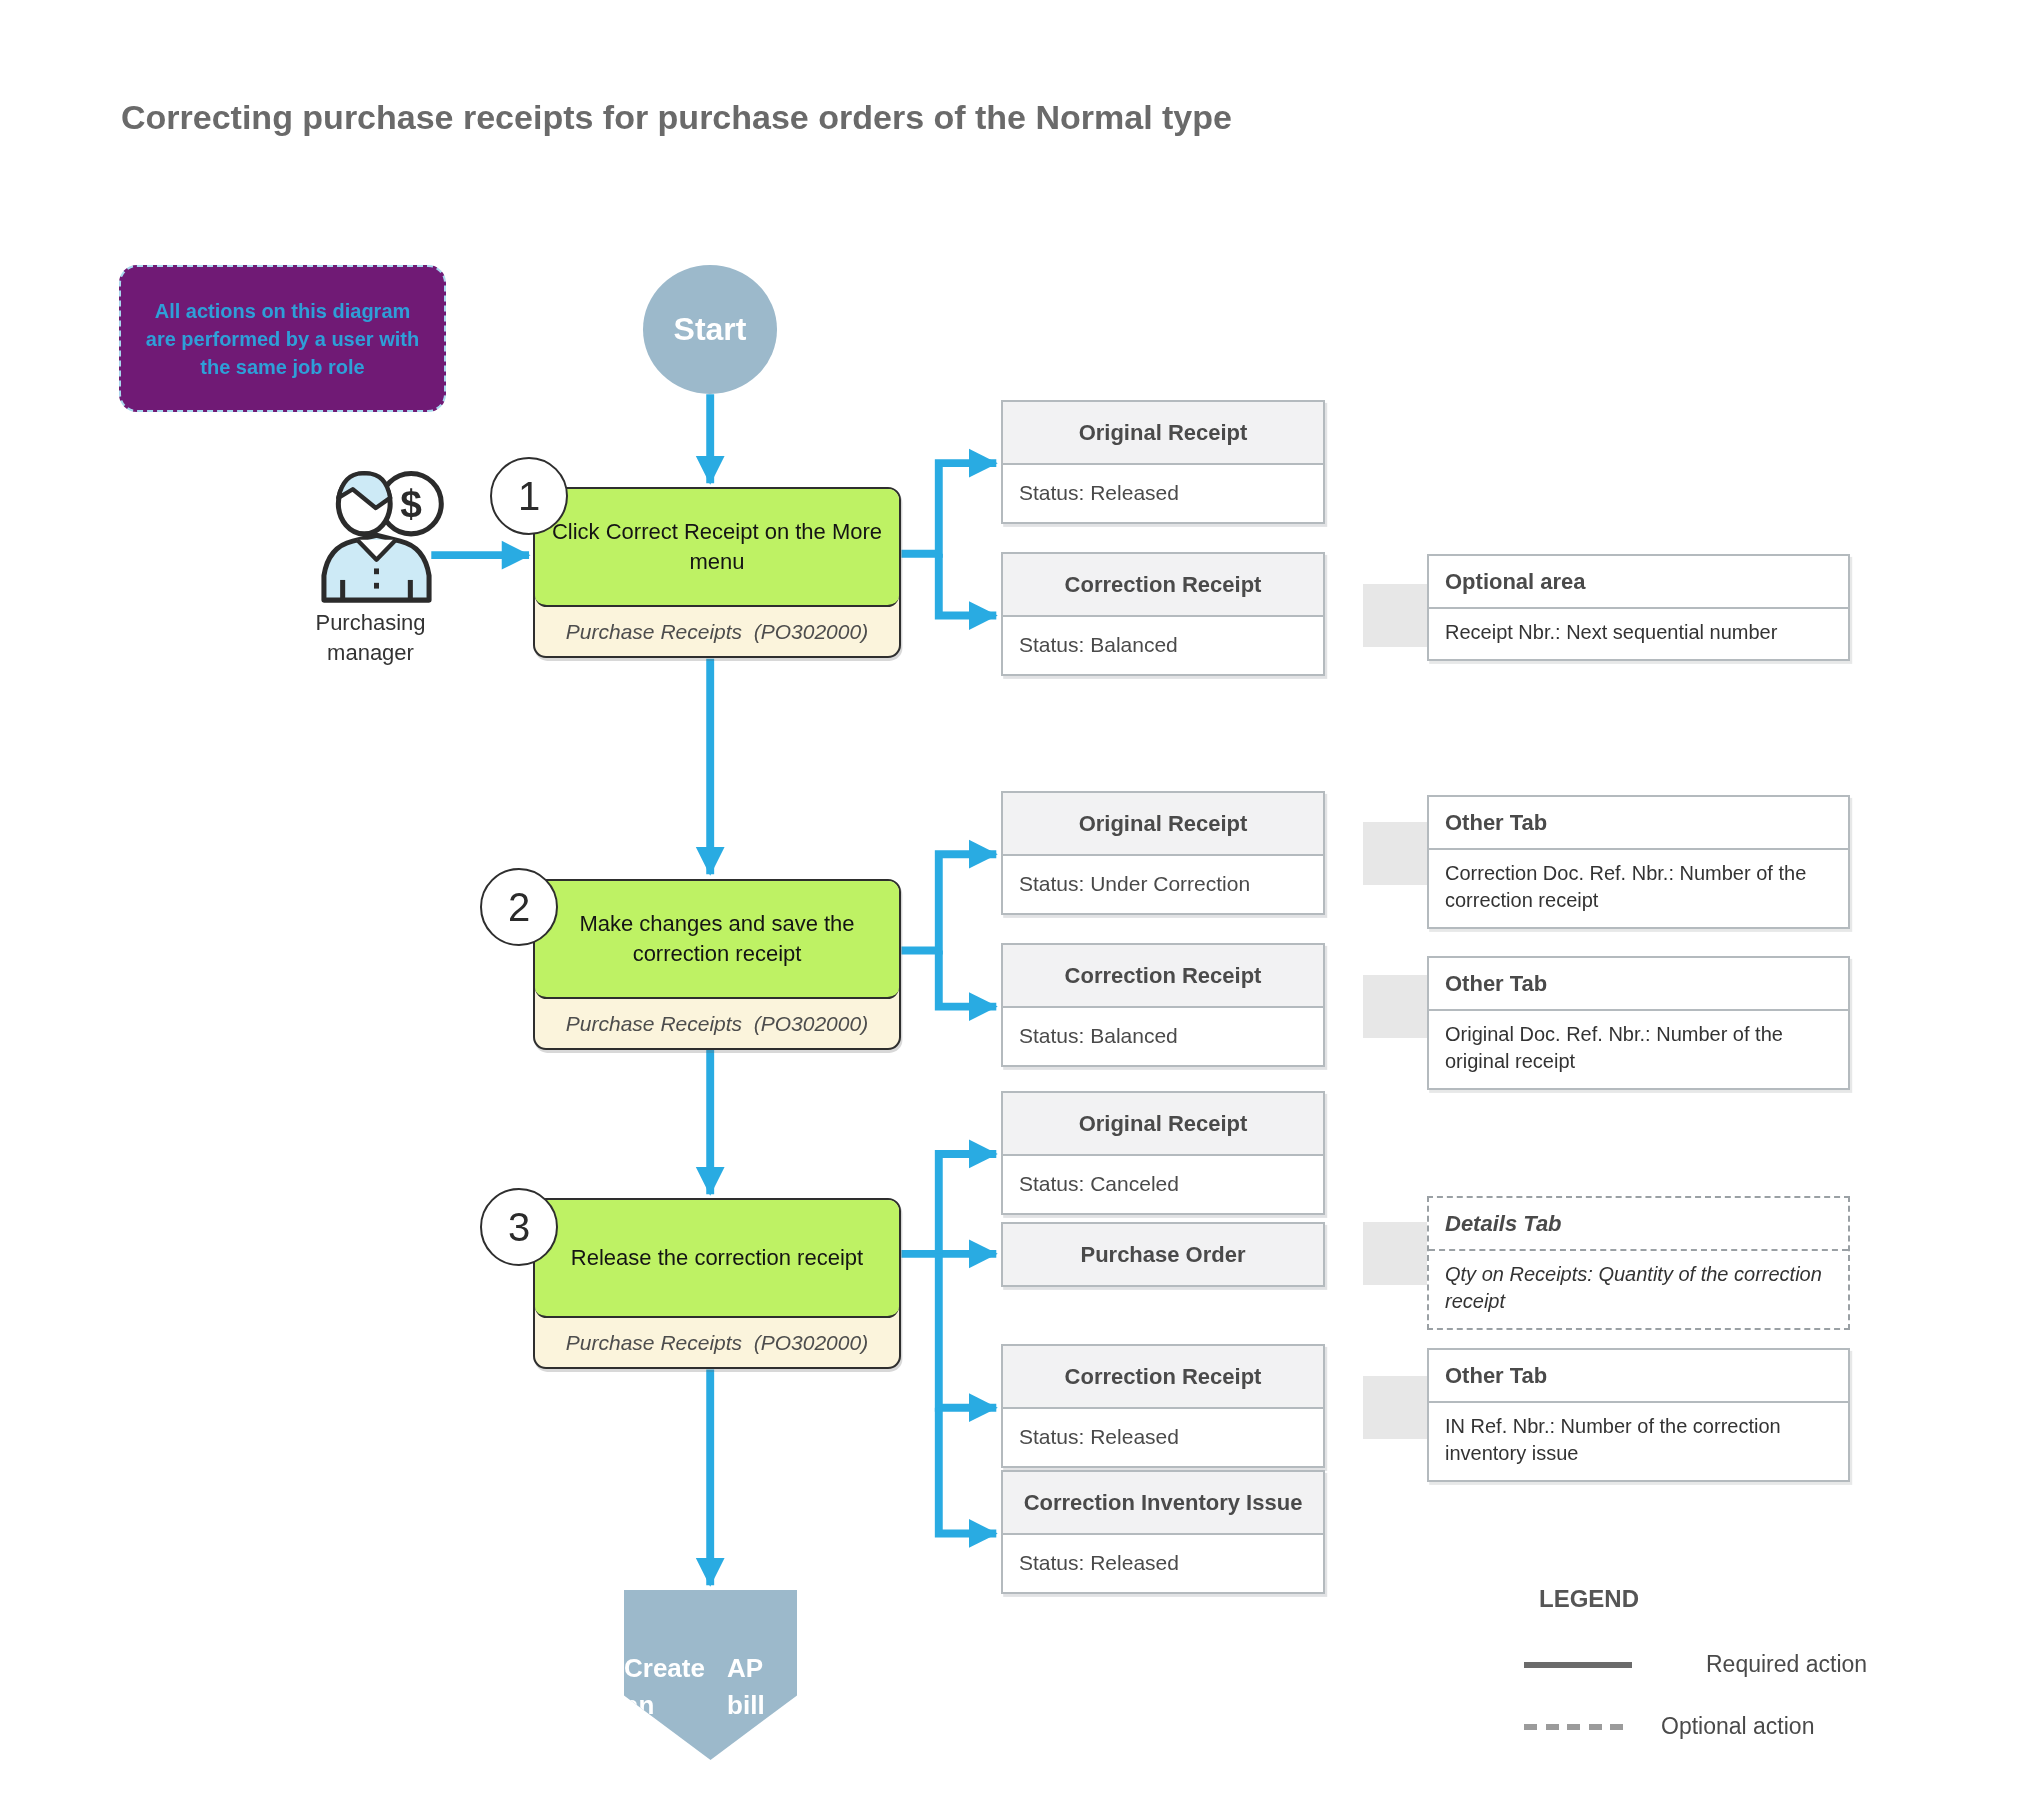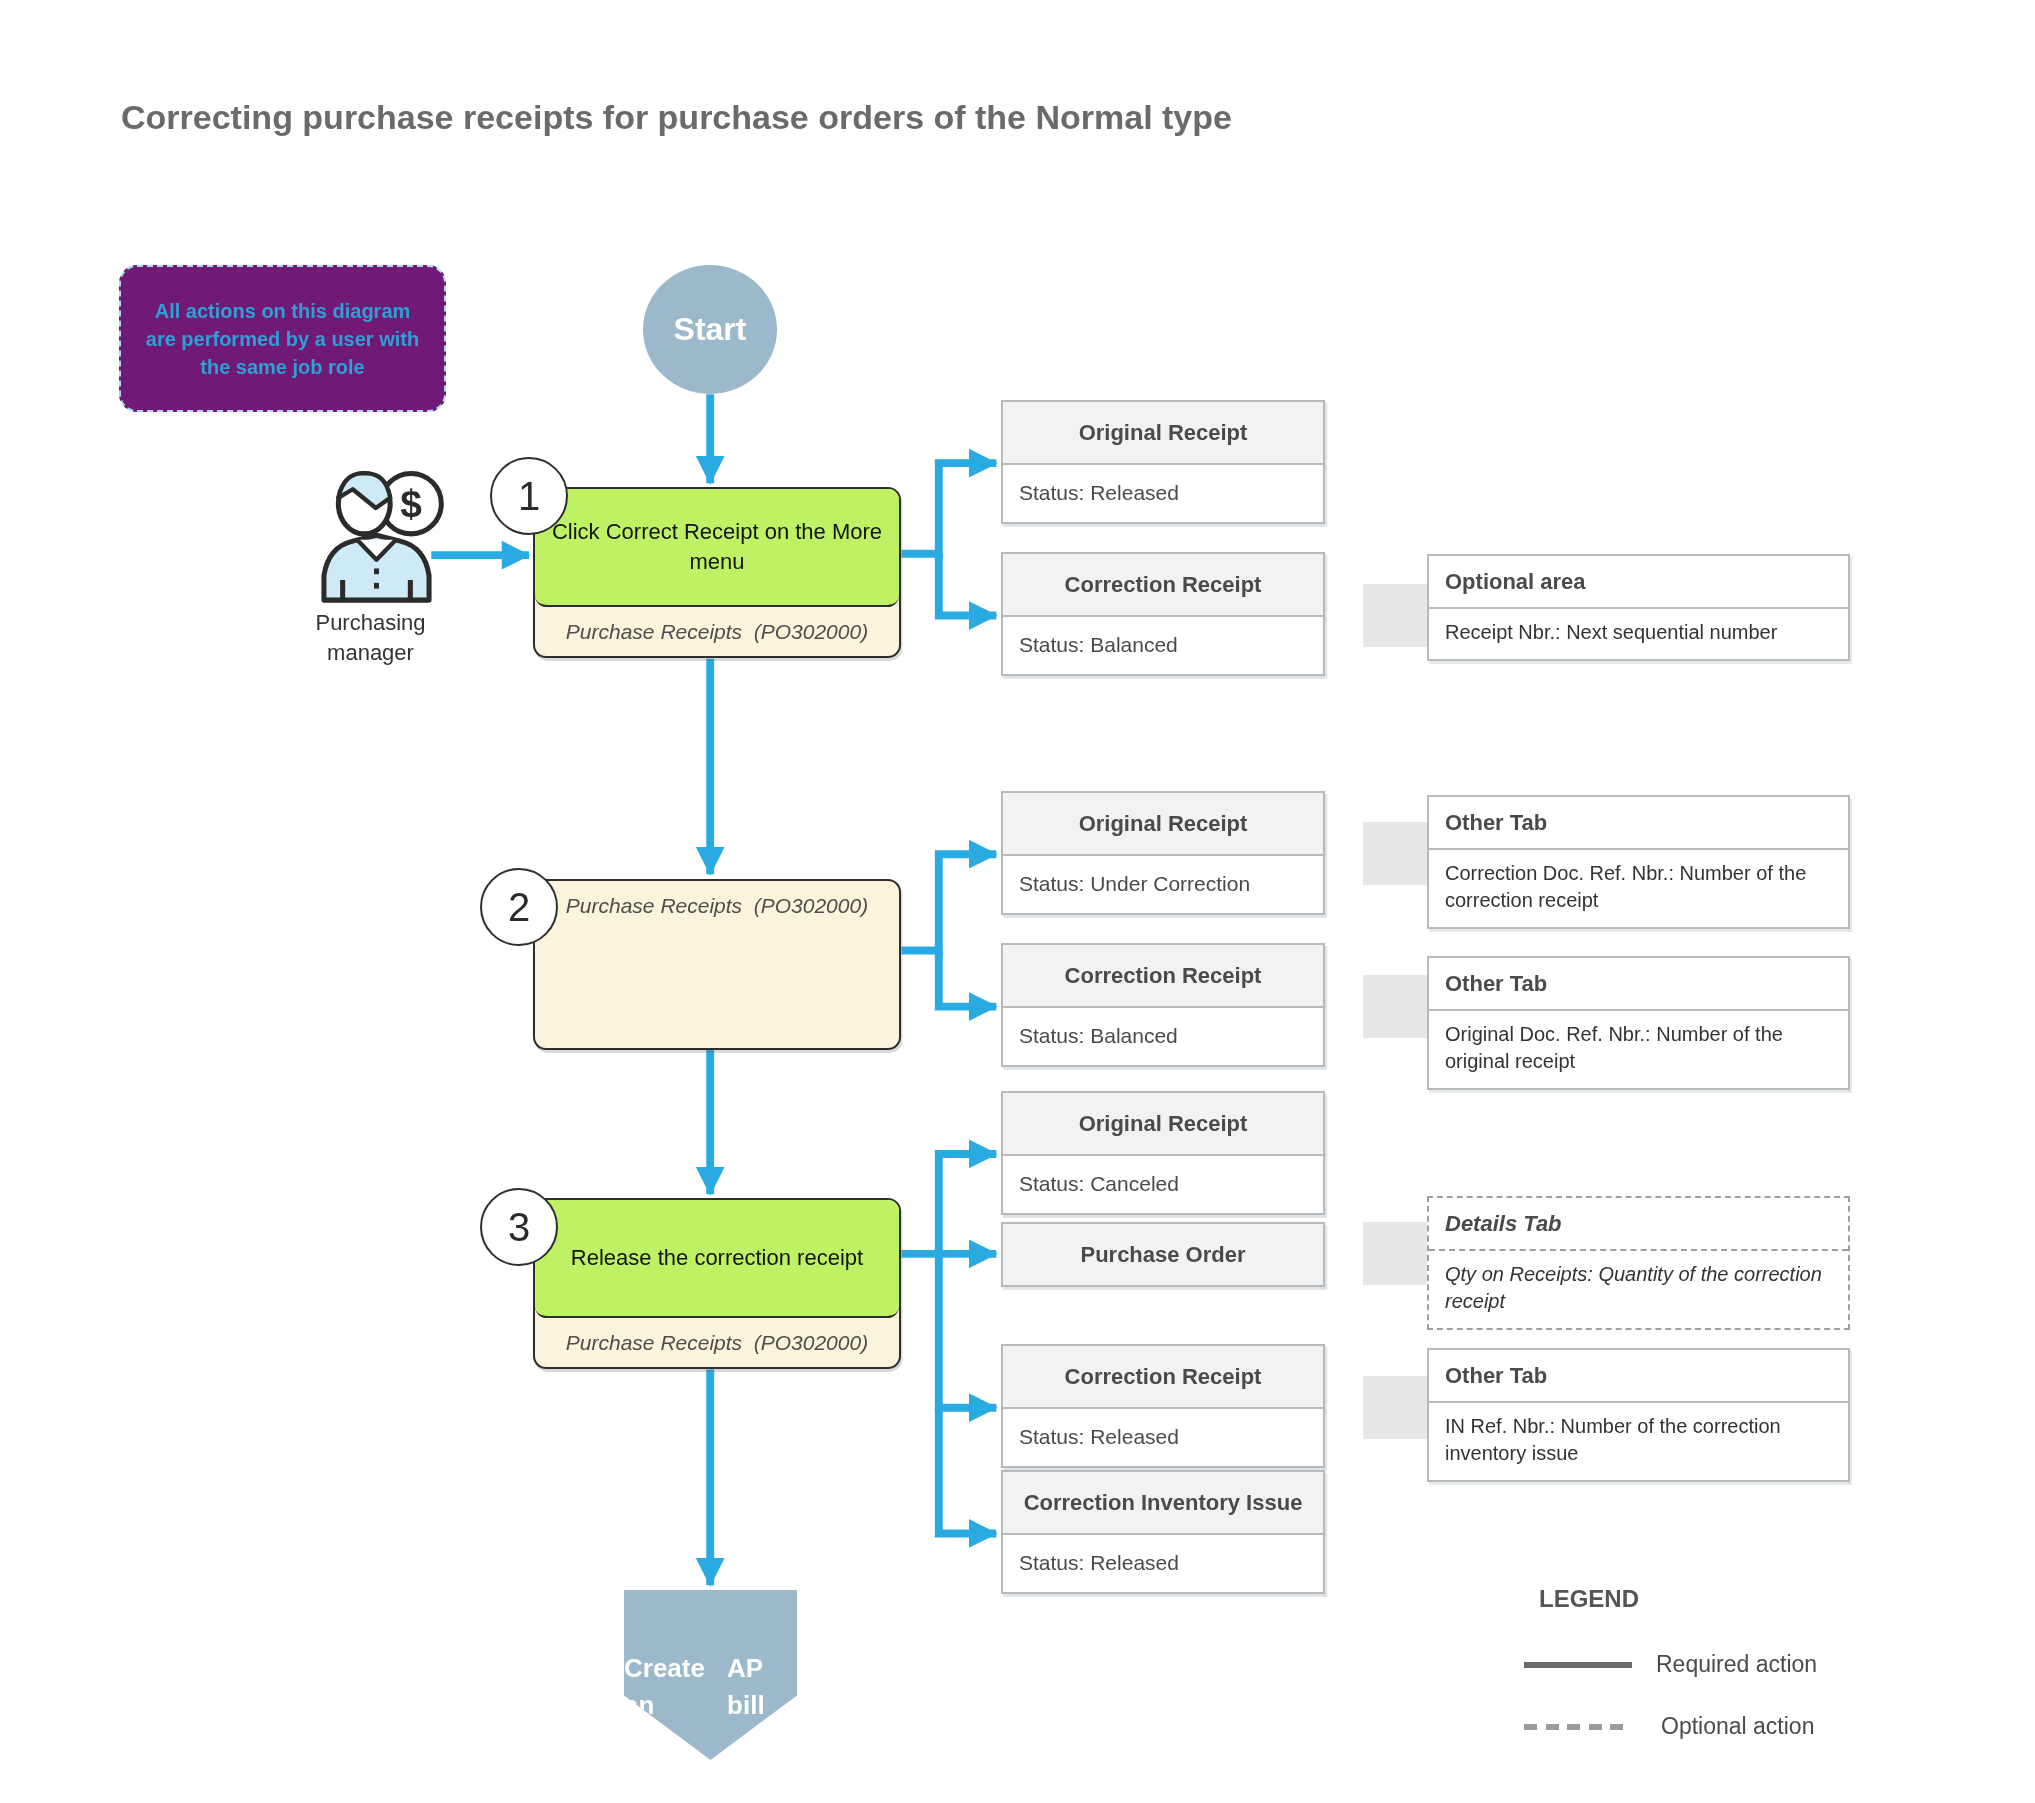--- a/index.html
+++ b/index.html
@@ -134,20 +134,21 @@
     </div>
   <div class="abs stepnum" style="left:480px;top:1188px;">
       <span>3</span>
     </div>
 
   <div class="abs step-box" style="left:533px;top:487px;">
     <div class="step-main">Click Correct Receipt on the More menu</div>
     <div class="step-screen">Purchase Receipts  (PO302000)</div>
   </div>
   <div class="abs step-box" style="left:533px;top:879px;">
+    <div class="step-main">Make changes and save the correction receipt</div>
     <div class="step-screen">Purchase Receipts  (PO302000)</div>
   </div>
   <div class="abs step-box" style="left:533px;top:1198px;">
     <div class="step-main">Release the correction receipt</div>
     <div class="step-screen">Purchase Receipts  (PO302000)</div>
   </div>
 
   <div class="abs band" style="left:1363px;top:584px;"></div>
   <div class="abs band" style="left:1363px;top:822px;"></div>
   <div class="abs band" style="left:1363px;top:975px;"></div>
@@ -208,18 +209,18 @@
     <div class="doc-b">Status: Released</div>
   </div>
 
   <div class="abs end-node">
     <span>Create an</span>
     <span>AP bill</span>
   </div>
 
   <div class="abs legend-title">LEGEND</div>
   <div class="abs legend-line-solid"></div>
-  <div class="abs legend-label" style="left:1656px;top:1651px;text-align:center;">Required action</div>
+  <div class="abs legend-label" style="left:1706px;top:1651px;text-align:center;">Required action</div>
   <div class="abs legend-line-dashed"></div>
   <div class="abs legend-label" style="left:1661px;top:1713px;">Optional action</div>
 
 </div>
 
 
 </body></html>

